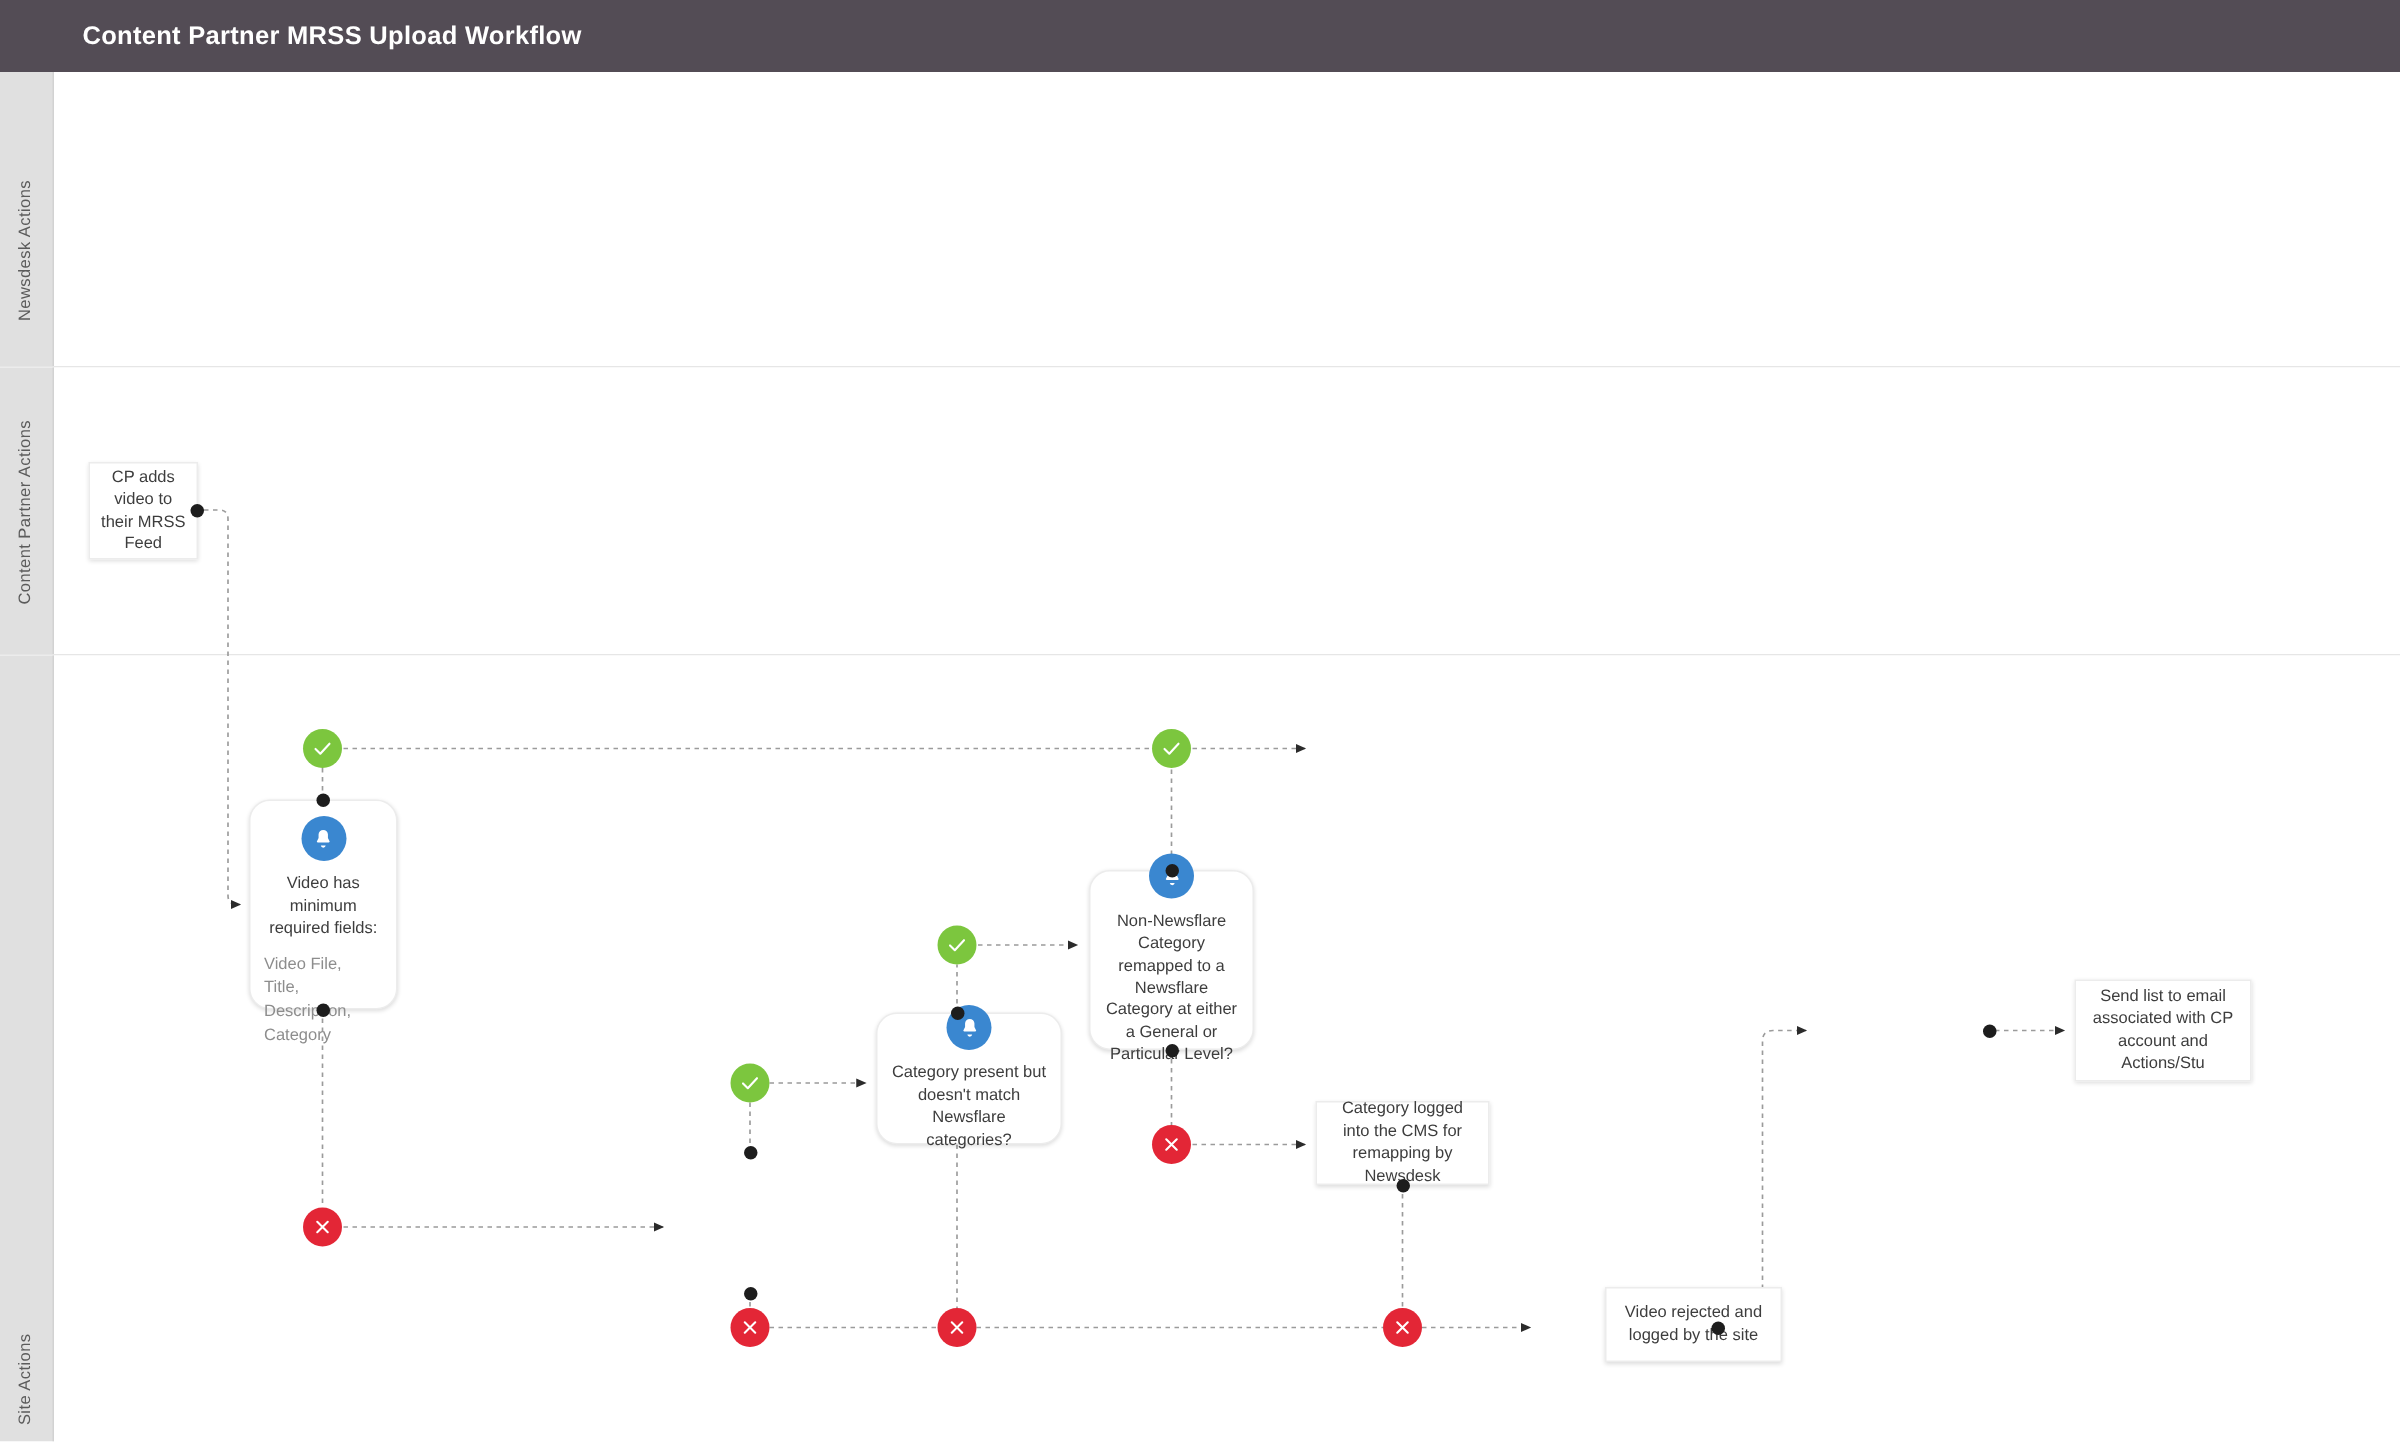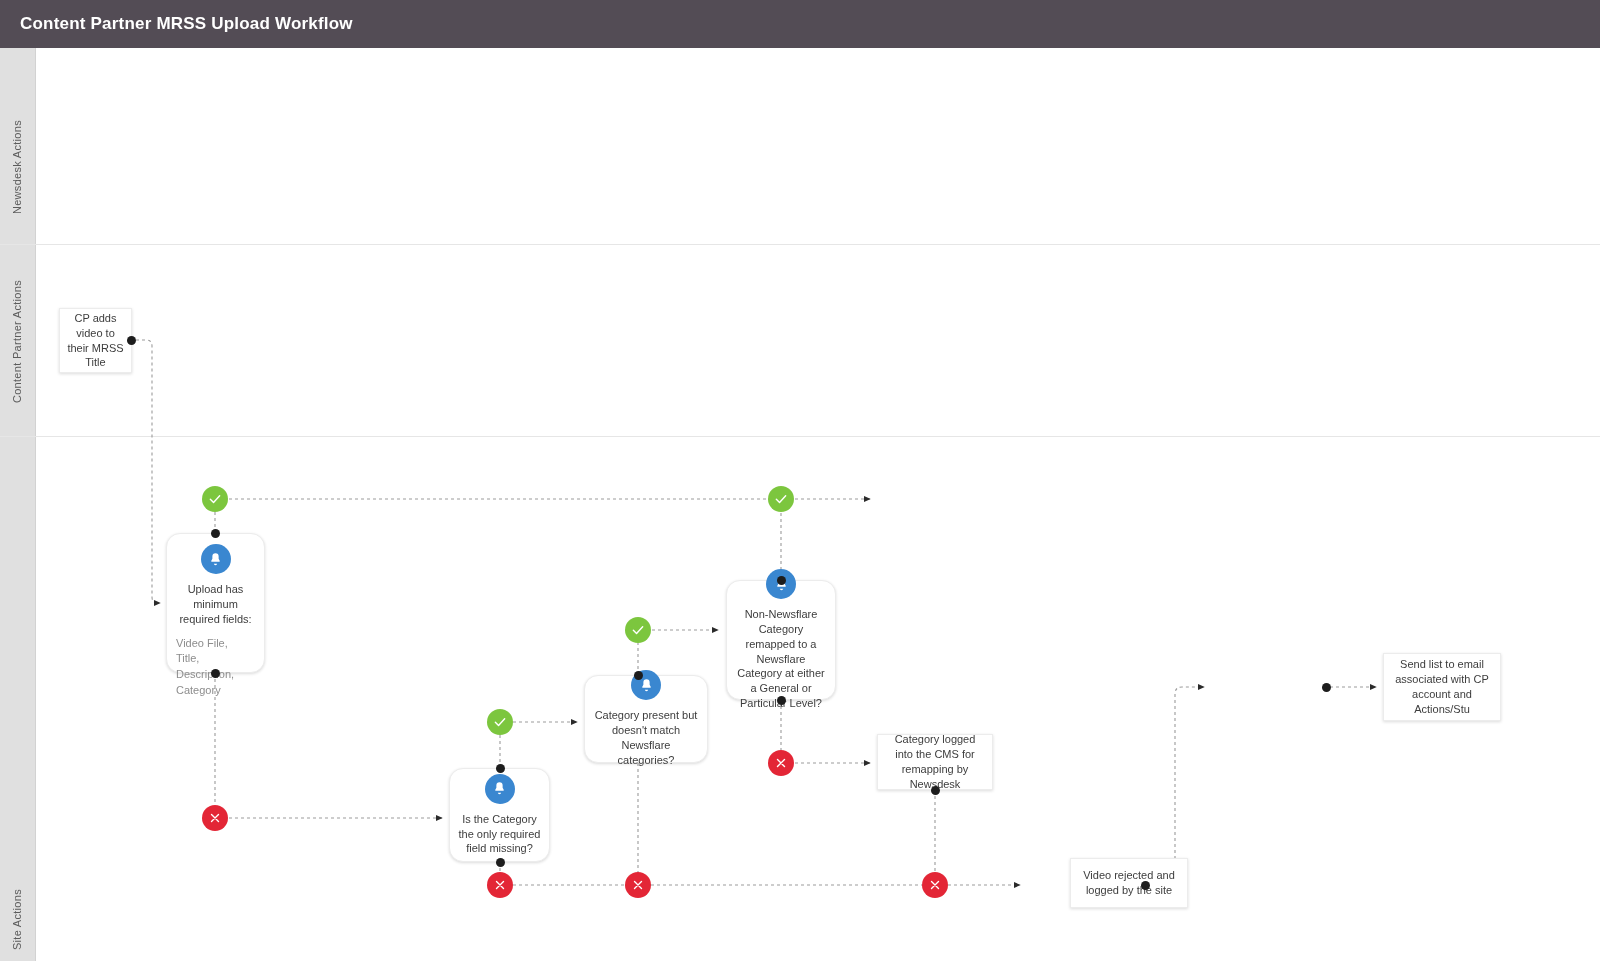--- a/index.html
+++ b/index.html
@@ -12,21 +12,21 @@
   #app { position: relative; width: 1600px; height: 961px; background: #fff; }
 
   
   .titlebar {
     position: absolute; left: 0; top: 0; width: 1600px; height: 48px;
     background: #534c55;
     display: flex; align-items: center;
   }
   .titlebar .title {
     color: #ffffff; font-size: 17px; font-weight: bold;
-    letter-spacing: .2px; padding-left: 20px;
+    letter-spacing: .2px; padding-left: 20px; margin-left: 35px;
   }
 
   
   .lanes { position: absolute; left: 0; top: 48px; width: 1600px; height: 913px; }
   .lane {
     position: absolute; left: 0; width: 1600px;
     border-bottom: 1px solid #e6e6e6;
     background: #ffffff;
   }
   .lane.last { border-bottom: none; }
@@ -165,32 +165,32 @@
 
       <path d="M 948 885 L 1020 885" marker-end="url(#arrow)"></path>
 
       <path d="M 1150 885 L 1168 885 Q 1175 885 1175 878 L 1175 694 Q 1175 687 1182 687 L 1204 687" marker-end="url(#arrow)"></path>
 
       <path d="M 1330 687 L 1376 687" marker-end="url(#arrow)"></path>
     </g>
   </svg>
 
   <div class="node" style="left:59px;top:308px;width:73px;height:65px;">
-    <div class="ntext">CP adds video to their MRSS Title</div>
+    <div class="ntext">CP adds video to their MRSS Feed</div>
   </div>
 
   <div class="node rounded" style="left:166px;top:533px;width:99px;height:140px;align-items:flex-start;justify-content:flex-start;padding:10px 9px;">
     <div class="bell-wrap" style="align-self:center;">
       <div class="bell">
         <svg viewBox="0 0 24 24">
             <path d="M12 2a5 5 0 0 0-5 5v3.6L5.3 14a1 1 0 0 0 .9 1.5h11.6a1 1 0 0 0 .9-1.5L17 10.6V7a5 5 0 0 0-5-5zm0 19a2.6 2.6 0 0 0 2.6-2.3H9.4A2.6 2.6 0 0 0 12 21z"></path>
           </svg>
       </div>
     </div>
-    <div class="ntext" style="align-self:center;">Upload has minimum required fields:</div>
+    <div class="ntext" style="align-self:center;">Video has minimum required fields:</div>
     <div class="nsub" style="white-space:pre-line;">Video File,
 Title,
 Description,
 Category</div>
   </div>
 
 
   <div class="node rounded" style="left:726px;top:580px;width:110px;height:120px;">
     <div class="bell-wrap">
       <div class="bell">
@@ -206,30 +206,20 @@
     <div class="bell-wrap">
       <div class="bell">
         <svg viewBox="0 0 24 24">
             <path d="M12 2a5 5 0 0 0-5 5v3.6L5.3 14a1 1 0 0 0 .9 1.5h11.6a1 1 0 0 0 .9-1.5L17 10.6V7a5 5 0 0 0-5-5zm0 19a2.6 2.6 0 0 0 2.6-2.3H9.4A2.6 2.6 0 0 0 12 21z"></path>
           </svg>
       </div>
     </div>
     <div class="ntext">Category present but doesn't match Newsflare categories?</div>
   </div>
 
-  <div class="node rounded" style="left:449px;top:768px;width:101px;height:94px;">
-    <div class="bell-wrap">
-      <div class="bell">
-        <svg viewBox="0 0 24 24">
-            <path d="M12 2a5 5 0 0 0-5 5v3.6L5.3 14a1 1 0 0 0 .9 1.5h11.6a1 1 0 0 0 .9-1.5L17 10.6V7a5 5 0 0 0-5-5zm0 19a2.6 2.6 0 0 0 2.6-2.3H9.4A2.6 2.6 0 0 0 12 21z"></path>
-          </svg>
-      </div>
-    </div>
-    <div class="ntext">Is the Category the only required field missing?</div>
-  </div>
 
   <div class="node" style="left:877px;top:734px;width:116px;height:56px;">
     <div class="ntext">Category logged into the CMS for remapping by Newsdesk</div>
   </div>
 
   <div class="node" style="left:1070px;top:858px;width:118px;height:50px;">
     <div class="ntext">Video rejected and logged by the site</div>
   </div>
 
 

